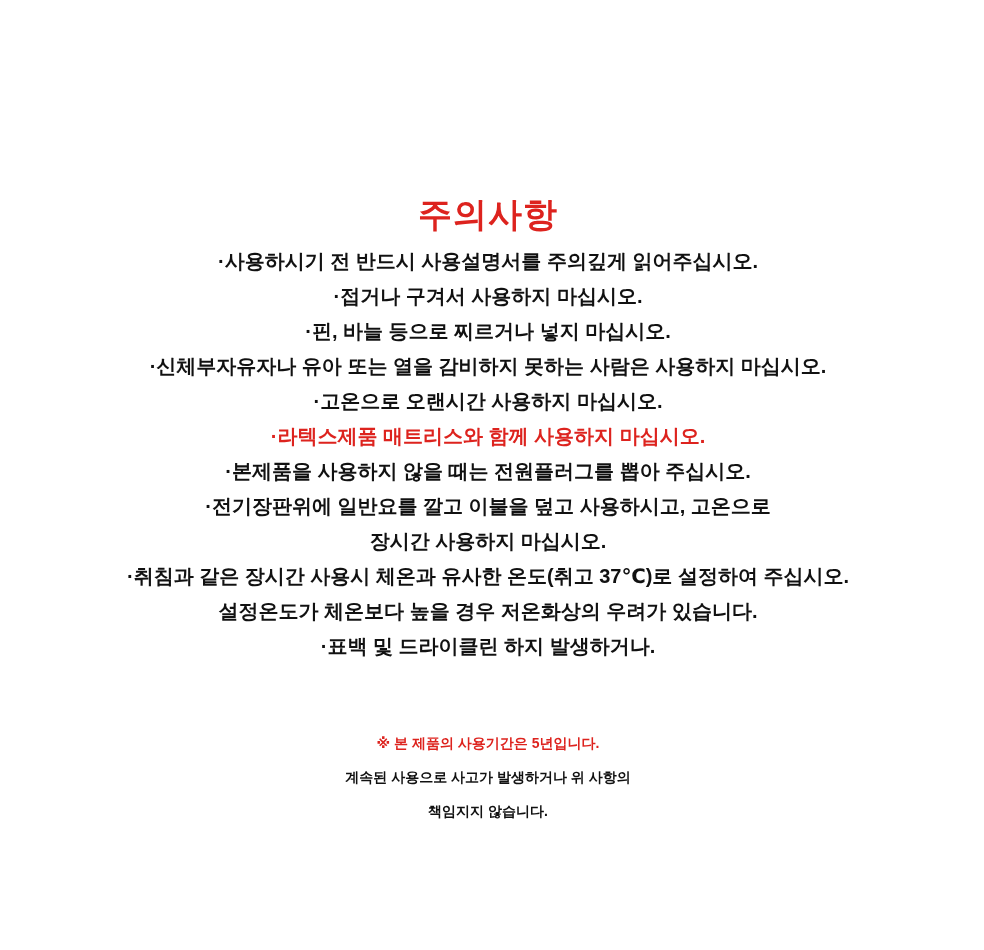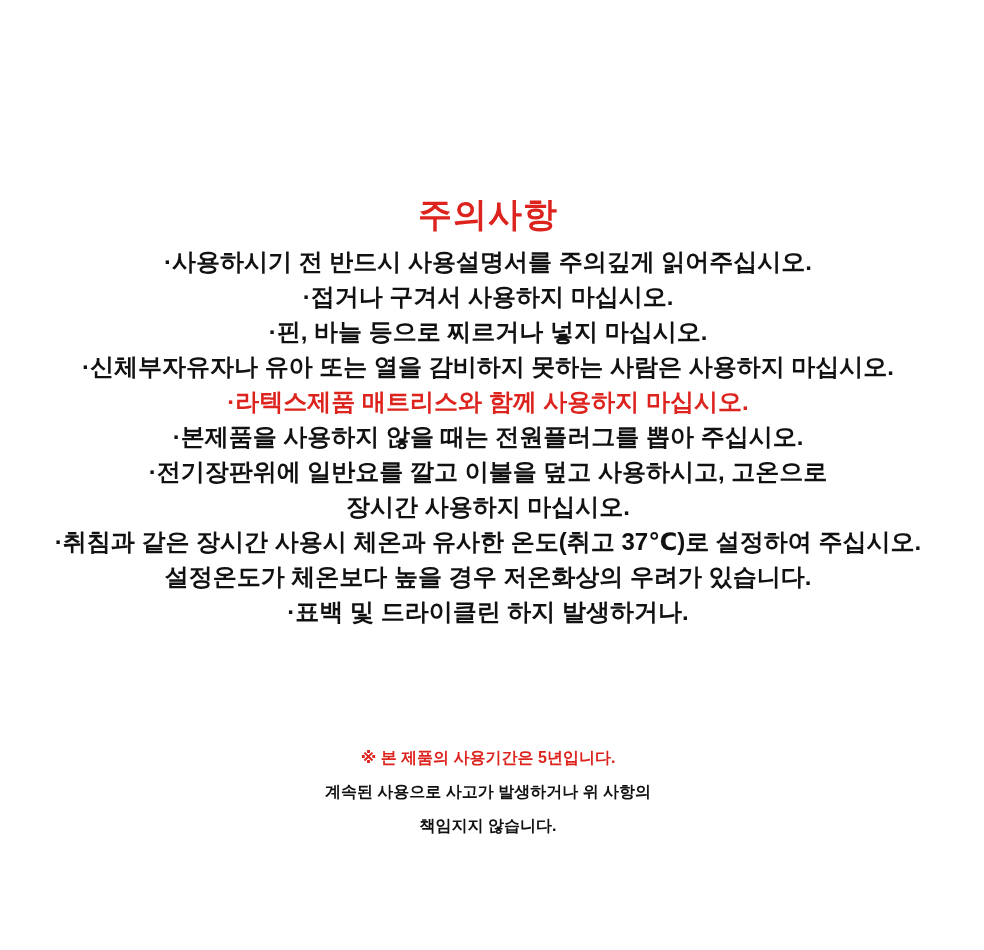--- a/index.html
+++ b/index.html
@@ -15,40 +15,41 @@
     overflow:hidden;
   }
   .page{position:relative;width:976px;height:950px;}
   .title{
     position:absolute;top:192px;left:0;width:100%;
     text-align:center;font-size:34px;letter-spacing:1px;
     color:var(--red);
   }
   .precaution-list{
     position:absolute;top:244px;left:0;width:100%;
-    text-align:center;font-size:24px;line-height:35px;
+    text-align:center;font-size:20px;line-height:35px;
   }
   .footer-block{
-    position:absolute;top:741px;left:0;width:100%;
-    text-align:center;font-size:16px;line-height:34px;
+    position:absolute;top:726px;left:0;width:100%;
+    text-align:center;font-size:14px;line-height:34px;
   }
   .line{white-space:nowrap;}
   .red{color:var(--red);}
 </style>
 </head>
 <body>
 
 <div class="page">
   <div class="title">주의사항</div>
 
   <div class="precaution-list">
       <div class="line">·사용하시기 전 반드시 사용설명서를 주의깊게 읽어주십시오.</div>
       <div class="line">·접거나 구겨서 사용하지 마십시오.</div>
       <div class="line">·핀, 바늘 등으로 찌르거나 넣지 마십시오.</div>
       <div class="line">·신체부자유자나 유아 또는 열을 감비하지 못하는 사람은 사용하지 마십시오.</div>
+      <div class="line">·고온으로 오랜시간 사용하지 마십시오.</div>
       <div class="line red">·라텍스제품 매트리스와 함께 사용하지 마십시오.</div>
       <div class="line">·본제품을 사용하지 않을 때는 전원플러그를 뽑아 주십시오.</div>
       <div class="line">·전기장판위에 일반요를 깔고 이불을 덮고 사용하시고, 고온으로</div>
       <div class="line">장시간 사용하지 마십시오.</div>
       <div class="line">·취침과 같은 장시간 사용시 체온과 유사한 온도(취고 37℃)로 설정하여 주십시오.</div>
       <div class="line">설정온도가 체온보다 높을 경우 저온화상의 우려가 있습니다.</div>
       <div class="line">·표백 및 드라이클린 하지 발생하거나.</div>
     </div>
 
   <div class="footer-block">

